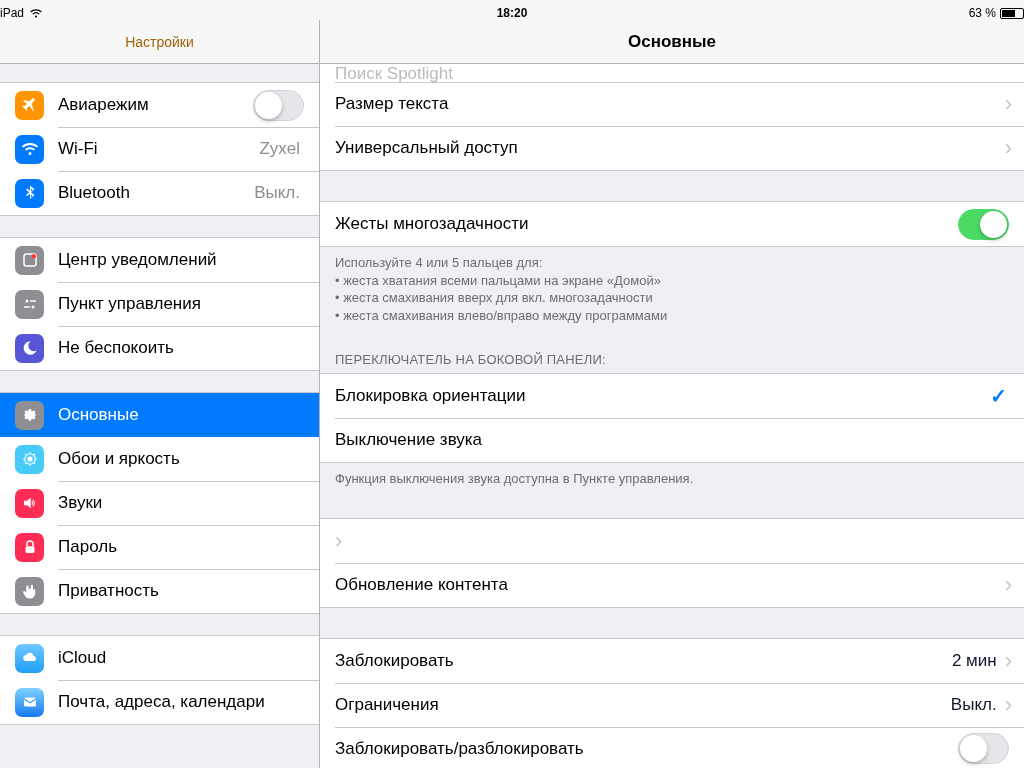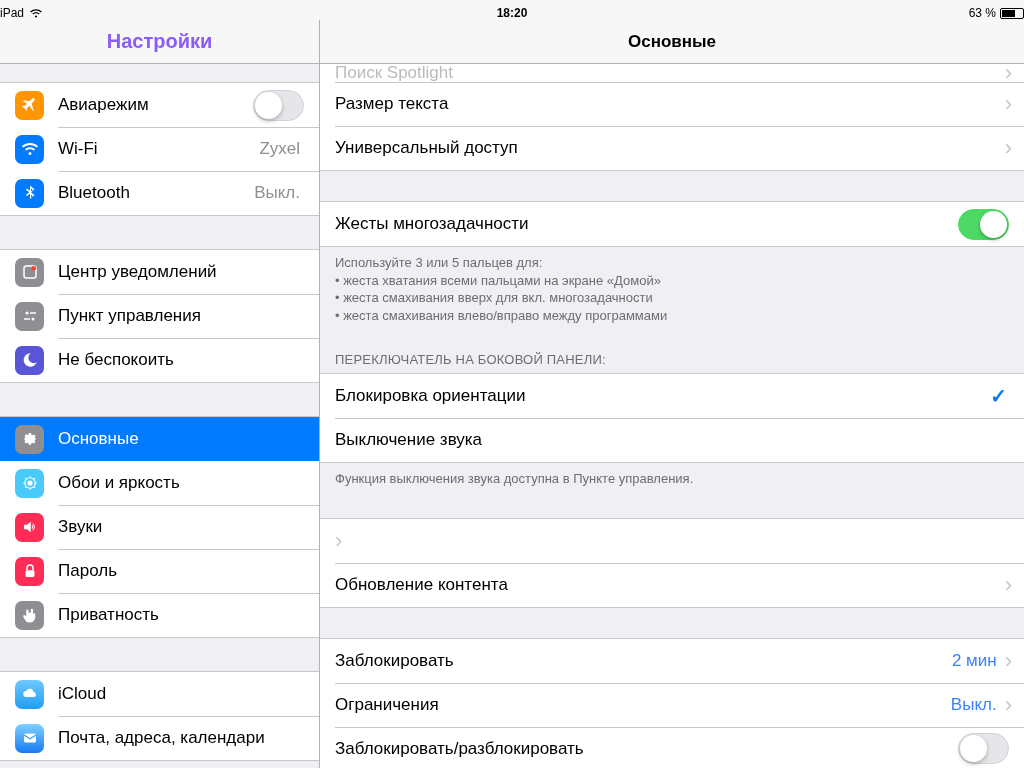--- a/index.html
+++ b/index.html
@@ -22,28 +22,28 @@
 }
 .status-left { display: flex; align-items: center; gap: 5px; }
 .status-center { position: absolute; left: 50%; transform: translateX(-50%); font-weight: 600; }
 .status-right { margin-left: auto; display: flex; align-items: center; gap: 4px; }
 .wifi-svg { width: 14px; height: 10px; }
 .battery { width: 24px; height: 11px; border: 1px solid #000; border-radius: 2px; position: relative; display: inline-block; }
 .battery::after { content: ''; position: absolute; right: -3px; top: 3px; width: 2px; height: 5px; background: #000; border-radius: 0 1px 1px 0; }
 .battery-fill { position: absolute; left: 1px; top: 1px; bottom: 1px; width: 60%; background: #000; }
 
 .header-row { height: 44px; background: #f7f7f8; border-bottom: 1px solid #b2b2b5; display: flex; }
-.header-sidebar { width: 320px; display: flex; align-items: center; justify-content: center; font-weight: 700; font-size: 20px; color: #8b5cf6; border-right: 1px solid #b2b2b5; }
+.header-sidebar { width: 320px; display: flex; align-items: center; justify-content: center; font-weight: 400; font-size: 14px; color: #a16207; border-right: 1px solid #b2b2b5; }
 .header-detail { flex: 1; display: flex; align-items: center; justify-content: center; font-weight: 600; font-size: 17px; color: #000; }
 
 .content-row { display: flex; height: 704px; }
 .sidebar { width: 320px; background: #efeff4; border-right: 1px solid #b2b2b5; overflow-y: hidden; }
 .detail { flex: 1; background: #efeff4; overflow-y: hidden; position: relative; }
 
-.group { margin-top: 33px; }
+.group { margin-top: 21px; }
 .group.first { margin-top: 18px; }
 .group-list { background: #fff; border-top: 1px solid #c8c7cc; border-bottom: 1px solid #c8c7cc; }
 .sidebar .cell {
   display: flex;
   align-items: center;
   height: 44px;
   padding: 4px 15px;
   position: relative;
   font-size: 17px;
   color: #000;
@@ -79,25 +79,25 @@
   display: flex; align-items: center; height: 44px;
   padding: 0 15px 0 15px;
   font-size: 17px;
   position: relative;
   background: #fff;
 }
 .detail .dcell + .dcell::before {
   content: ''; position: absolute; left: 15px; right: 0; top: 0; height: 1px; background: #c8c7cc;
 }
 .detail .dcell .dlabel { flex: 1; color: #000; }
-.detail .dcell .dvalue { color: #3b82f6; margin-right: 8px; margin-left: 24px; }
+.detail .dcell .dvalue { color: #0f172a; margin-right: 8px; margin-left: 24px; }
 .detail .dcell .chevron { color: #c7c7cc; font-size: 22px; line-height: 1; font-weight: 300; margin-right: -3px; }
 .detail .dcell .check { color: #007aff; font-size: 20px; font-weight: 600; margin-right: 2px; }
 
-.detail .dcell.cut { height: 18px; overflow: hidden; align-items: center; }
+.detail .dcell.cut { height: 18px; overflow: hidden; align-items: flex-start; flex-direction: column; }
 .detail .dcell.cut .dlabel { color: #bbb; }
 
 .detail .group-header {
   font-size: 13px; color: #6d6d72; padding: 6px 15px 6px 15px; text-transform: uppercase; letter-spacing: 0.2px;
 }
 .detail .group-footer {
   font-size: 13px; color: #6d6d72; padding: 7px 15px 0 15px; line-height: 1.35;
 }
 
 
@@ -311,21 +311,21 @@
       <div class="dgroup">
         <div class="group-list">
           <div class="dcell">
             <span class="dlabel">Жесты многозадачности</span>
             <div class="toggle on">
                 <div class="knob"></div>
               </div>
           </div>
         </div>
         <div class="group-footer">
-          <div>Используйте 3 или 5 пальцев для:</div>
+          <div>Используйте 4 или 5 пальцев для:</div>
           <div>• <span>жеста хватания всеми пальцами на экране «Домой»</span></div>
           <div>• <span>жеста смахивания вверх для вкл. многозадачности</span></div>
           <div>• <span>жеста смахивания влево/вправо между программами</span></div>
         </div>
       </div>
 
       <div class="dgroup tight">
         <div class="group-header">ПЕРЕКЛЮЧАТЕЛЬ НА БОКОВОЙ ПАНЕЛИ:</div>
         <div class="group-list">
           <div class="dcell">

